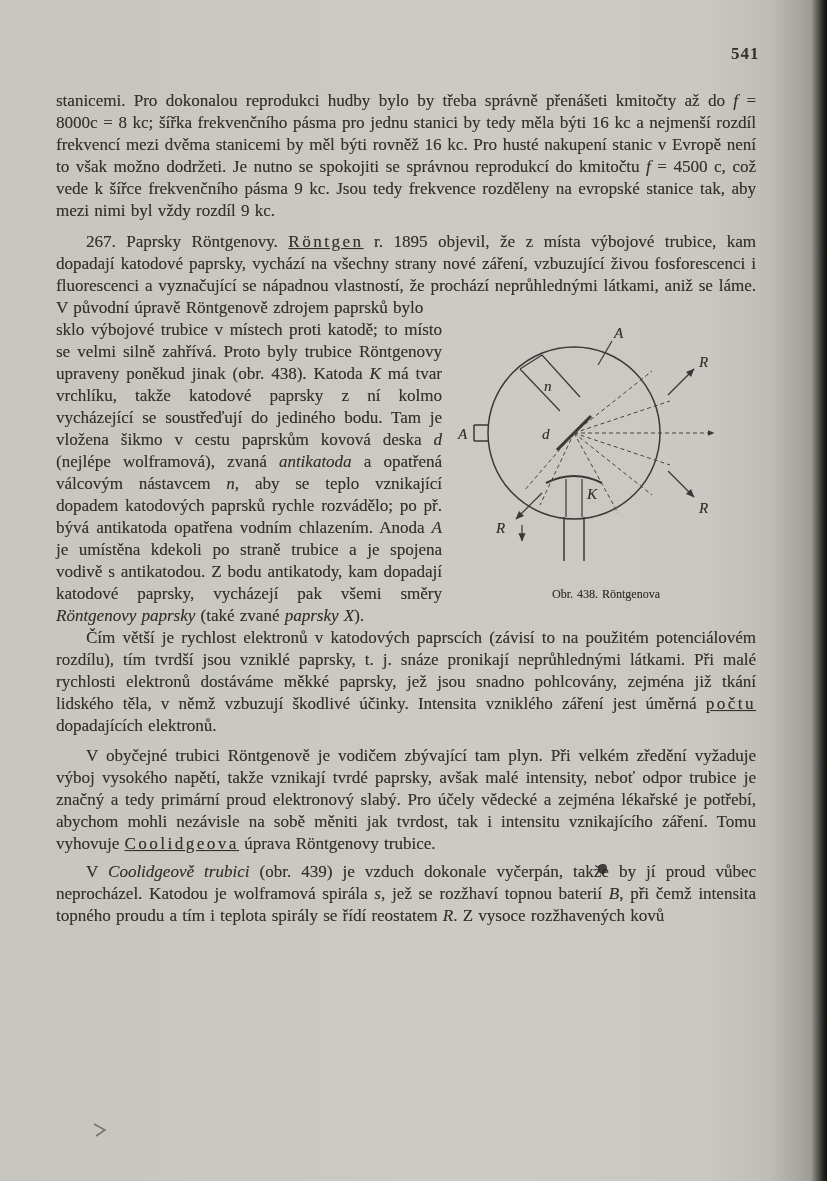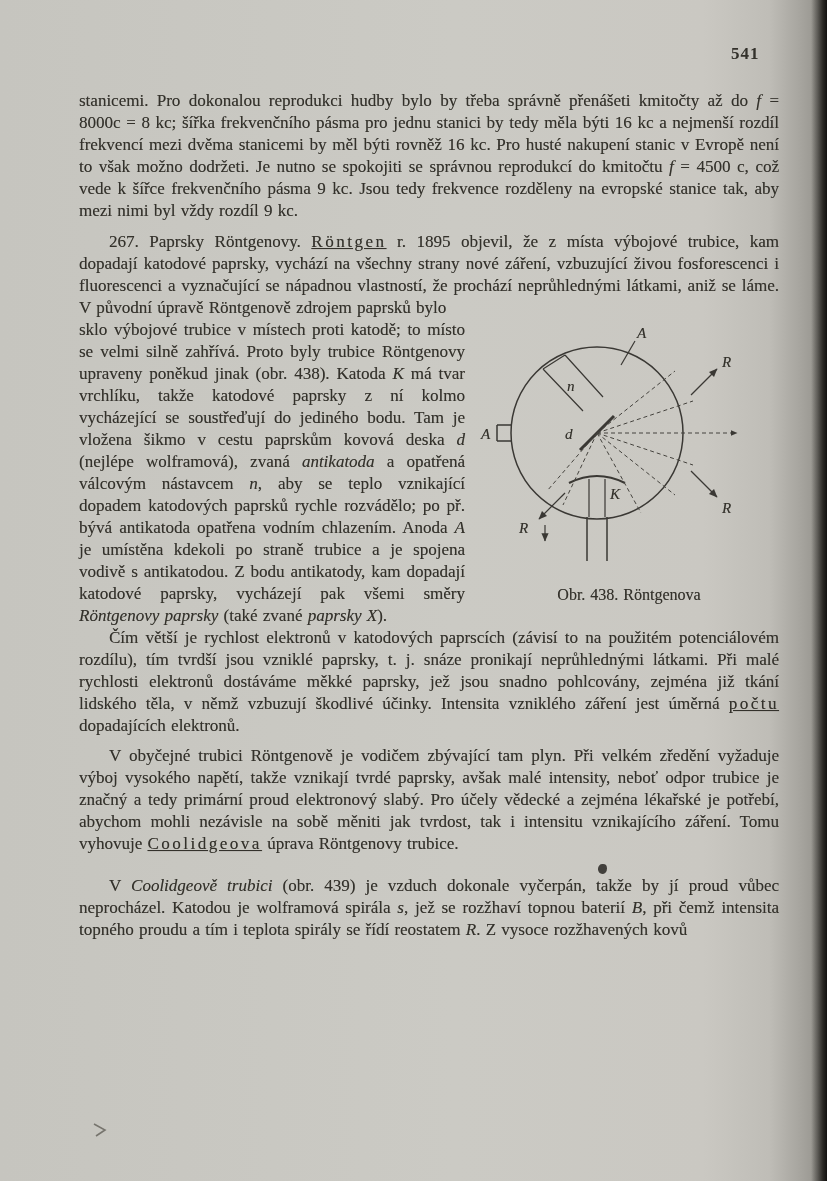--- a/index.html
+++ b/index.html
@@ -15,40 +15,40 @@
   }
   .spine-shadow {
     position: absolute; top: 0; right: 0; width: 16px; height: 100%;
     background: linear-gradient(90deg, rgba(40,38,35,0) 0%, rgba(40,38,35,0.5) 40%, #2a2824 75%, #121110 100%);
   }
   .pageno {
     position: absolute; top: 44px; left: 731px;
     font-size: 17px; font-weight: bold; letter-spacing: 1px;
   }
   .content {
-    position: absolute; left: 79px; top: 90px; width: 700px;
+    position: absolute; left: 56px; top: 90px; width: 700px;
     font-size: 17px; line-height: 22px;
     text-align: justify;
     word-spacing: 1px;
     text-shadow: 0.2px 0.2px 0.5px rgba(52,49,41,0.45);
   }
   .para { margin: 0; }
   .indent { text-indent: 30px; }
   .sec-space { margin-top: 9px; }
   .p4-space { margin-top: 8px; }
-  .p5-space { margin-top: 20px; }
+  .p5-space { margin-top: 6px; }
   .run-b { font-weight: normal; }
   .run-i { font-style: italic; }
   .run-g { letter-spacing: 2.5px; text-decoration: underline; }
   .fig {
     float: right; width: 300px;
     margin: 2px 0 6px 14px;
     text-align: center;
   }
-  .fig figcaption { font-size: 16px; line-height: 19px; margin-top: 8px; text-align: center; }
+  .fig figcaption { font-size: 12px; line-height: 19px; margin-top: 8px; text-align: center; }
   .blot {
     position: absolute; left: 598px; top: 864px; width: 9px; height: 10px;
     border-radius: 50% 45% 55% 50%; background: rgba(42,40,36,0.85);
   }
   .stray { position: absolute; left: 92px; top: 1122px; opacity: 0.7; }
 </style>
 </head>
 <body>
 
 <div class="page">

